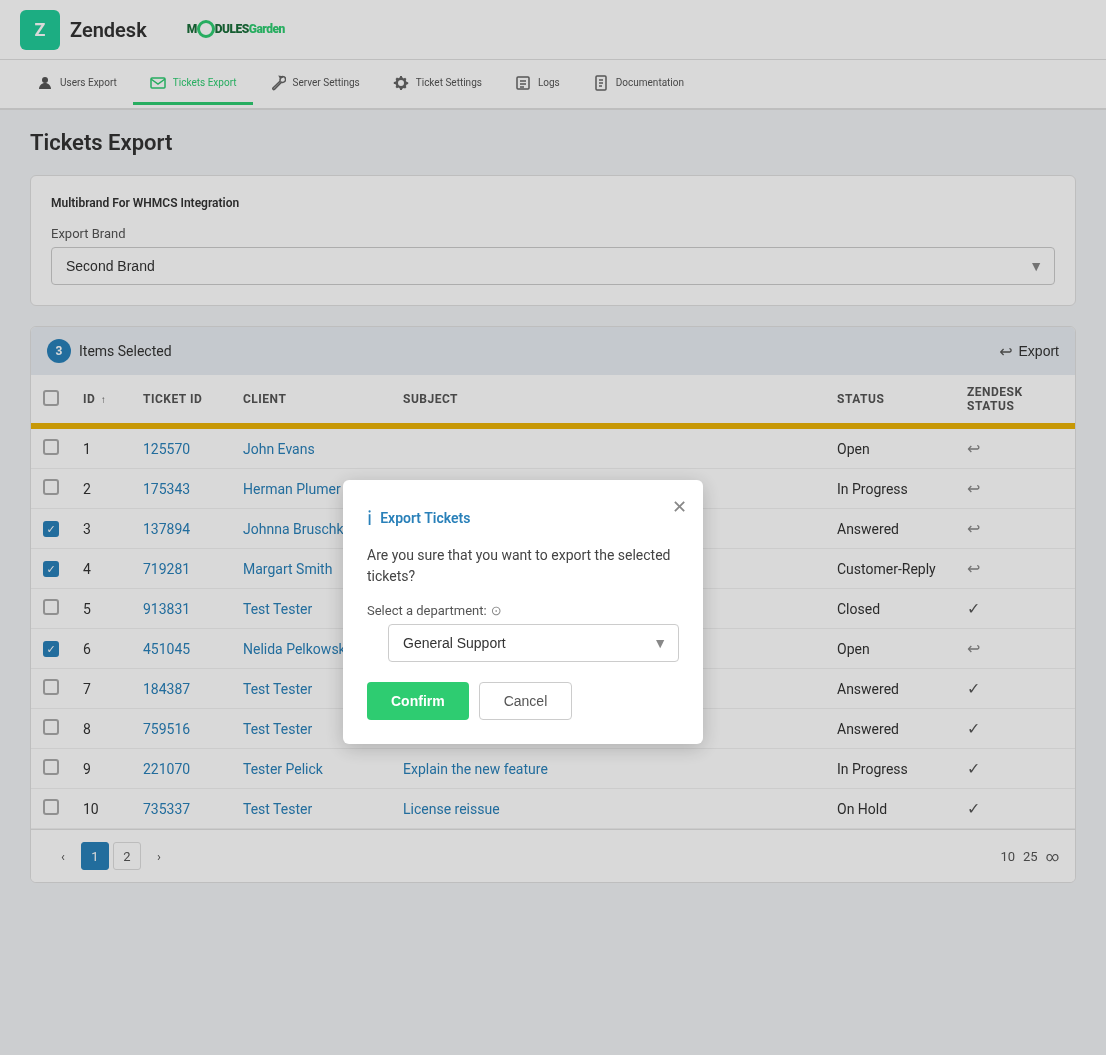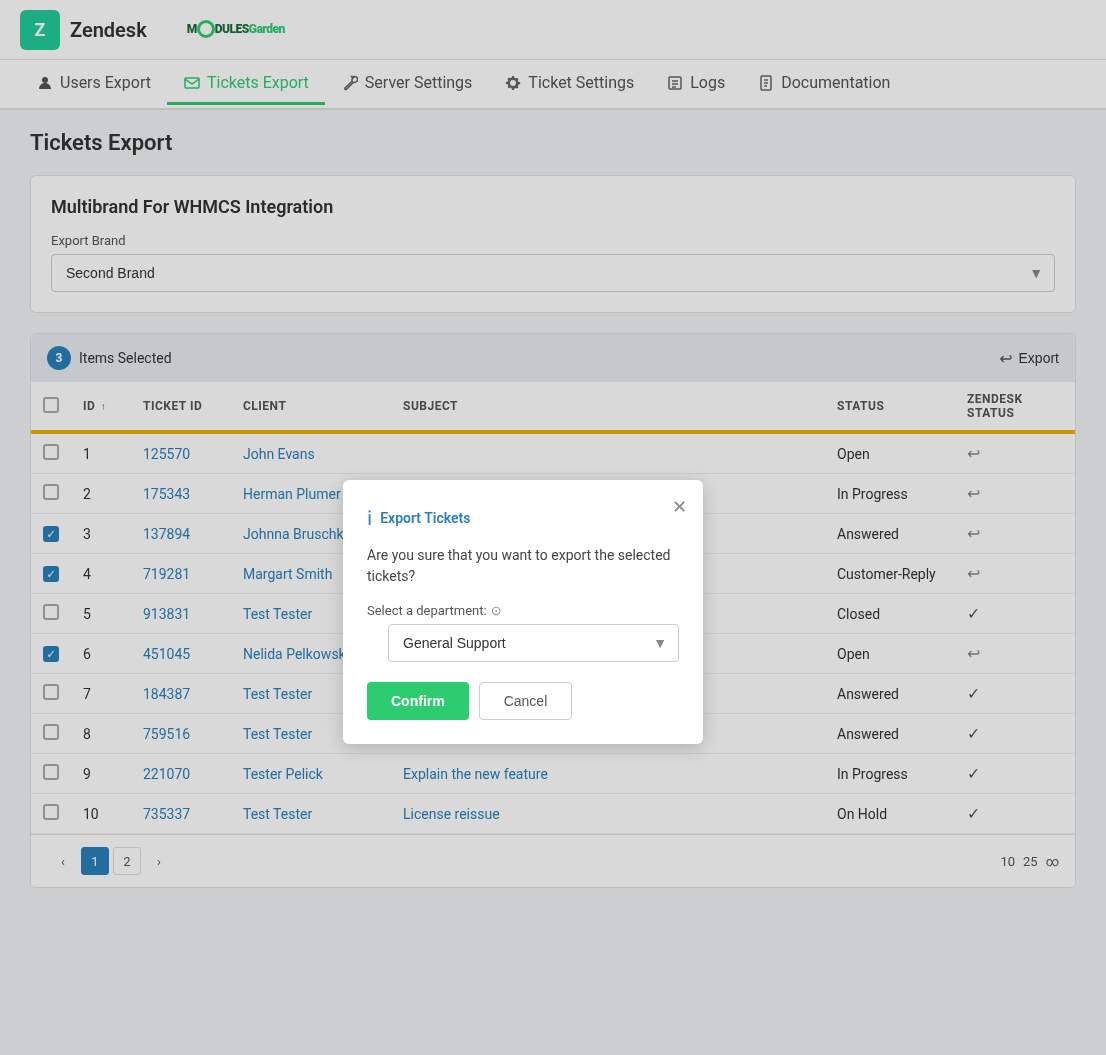--- a/index.html
+++ b/index.html
@@ -6,48 +6,48 @@
     body { font-family: -apple-system, BlinkMacSystemFont, 'Segoe UI', Roboto, sans-serif; background: #f0f2f5; font-size: 14px; color: #333; }
 
     
     .header { background: #fff; border-bottom: 1px solid #e0e0e0; display: flex; align-items: center; padding: 0 20px; height: 60px; }
     .header-logo { display: flex; align-items: center; gap: 10px; margin-right: 40px; }
     .logo-box { width: 40px; height: 40px; background: #2c9; border-radius: 6px; display: flex; align-items: center; justify-content: center; color: #fff; font-weight: bold; font-size: 18px; }
     .logo-text { font-size: 20px; font-weight: 600; color: #333; }
 
     
     .nav { background: #fff; border-bottom: 2px solid #e0e0e0; display: flex; align-items: center; padding: 0 20px; height: 50px; gap: 0; }
-    .nav-item { display: flex; align-items: center; gap: 6px; padding: 0 16px; height: 42px; cursor: pointer; color: #555; font-size: 16px; border-bottom: 3px solid transparent; text-decoration: none; }
+    .nav-item { display: flex; align-items: center; gap: 6px; padding: 0 16px; height: 42px; cursor: pointer; color: #555; font-size: 10px; border-bottom: 3px solid transparent; text-decoration: none; }
     .nav-item.active { color: #2ecc71; border-bottom: 3px solid #2ecc71; }
     .nav-icon { width: 18px; height: 18px; display: flex; align-items: center; justify-content: center; }
 
     
     .page-content { padding: 20px 30px; }
     .page-title { font-size: 22px; font-weight: 600; color: #333; margin-bottom: 20px; }
 
     
     .card { background: #fff; border: 1px solid #e0e0e0; border-radius: 6px; padding: 20px; margin-bottom: 20px; }
-    .card-title { font-size: 18px; font-weight: 600; color: #333; margin-bottom: 16px; }
+    .card-title { font-size: 12px; font-weight: 600; color: #333; margin-bottom: 16px; }
 
     
     .label { font-size: 13px; color: #555; margin-bottom: 6px; }
     .select-wrapper { position: relative; }
     .select-field { width: 100%; padding: 10px 14px; border: 1px solid #ccc; border-radius: 4px; font-size: 14px; color: #333; appearance: none; background: #fff; cursor: pointer; }
     .select-arrow { position: absolute; right: 12px; top: 50%; transform: translateY(-50%); pointer-events: none; color: #888; }
 
     
     .table-card { background: #fff; border: 1px solid #e0e0e0; border-radius: 6px; overflow: hidden; }
     .table-header-bar { background: #e8edf2; display: flex; align-items: center; padding: 12px 16px; }
     .items-badge { background: #2980b9; color: #fff; border-radius: 50%; width: 24px; height: 24px; display: flex; align-items: center; justify-content: center; font-size: 12px; font-weight: bold; margin-right: 8px; }
     .items-selected-text { font-size: 14px; color: #333; }
     .export-btn { margin-left: auto; display: flex; align-items: center; gap: 6px; background: transparent; border: none; color: #333; font-size: 14px; cursor: pointer; font-weight: 500; }
     .export-icon { color: #555; font-size: 16px; }
 
     table { width: 100%; border-collapse: collapse; }
-    thead tr { border-bottom: 4px solid #eab308; }
+    thead tr { border-bottom: 6px solid #eab308; }
     th { padding: 10px 12px; text-align: left; font-size: 12px; font-weight: 700; color: #555; text-transform: uppercase; letter-spacing: 0.5px; background: #fff; }
     tbody tr { border-bottom: 1px solid #f0f0f0; }
     td { padding: 10px 12px; font-size: 14px; color: #333; vertical-align: middle; }
     .cb-col { width: 40px; }
     .id-col { width: 60px; }
     .ticket-id-col { width: 100px; }
     .client-col { width: 160px; }
     .status-col { width: 130px; }
     .zendesk-col { width: 120px; }
 

